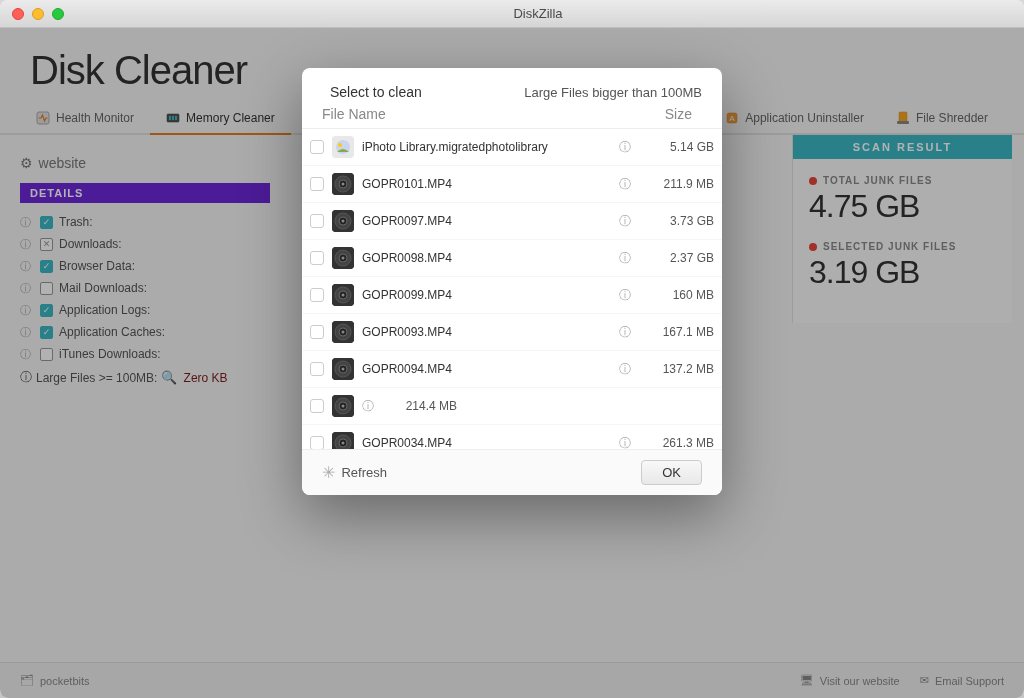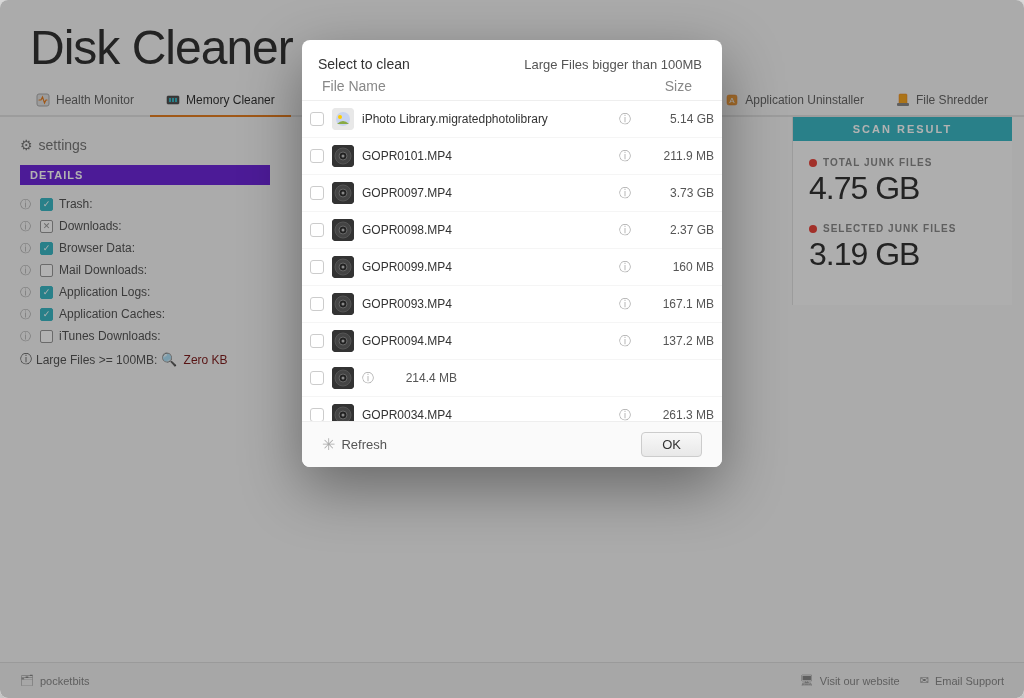--- a/index.html
+++ b/index.html
@@ -68,21 +68,21 @@
     }
 
     
     .app-header {
       padding: 20px 30px 10px 30px;
       display: flex;
       align-items: flex-start;
     }
 
     .app-title {
-      font-size: 48px;
+      font-size: 40px;
       font-weight: 300;
       color: #333;
       letter-spacing: -1px;
     }
 
     
     .tabs-row {
       display: flex;
       align-items: center;
       padding: 0 20px;
@@ -314,21 +314,21 @@
 
     .modal {
       background: white;
       border-radius: 8px;
       width: 420px;
       box-shadow: 0 20px 60px rgba(0,0,0,0.4);
       overflow: hidden;
     }
 
     .modal-header {
-      padding: 16px 20px 0 16px;
+      padding: 16px 20px 0 28px;
       display: flex;
       justify-content: space-between;
       align-items: center;
       gap: 48px;
     }
 
     .modal-title-left {
       font-size: 14px;
       font-weight: 500;
       color: #333;
@@ -457,20 +457,28 @@
       padding: 4px 0;
       font-size: 12px;
       color: #555;
     }
   </style>
 </head>
 <body>
 
 <div class="window">
 
+  <div class="titlebar">
+    <div class="traffic-lights">
+      <div class="traffic-light close"></div>
+      <div class="traffic-light minimize"></div>
+      <div class="traffic-light maximize"></div>
+    </div>
+    <div class="titlebar-title">DiskZilla</div>
+  </div>
 
   <div class="main-content">
 
     <div class="app-header">
       <div class="app-title">Disk Cleaner</div>
     </div>
 
     <div class="tabs-row">
       <div class="tab">
         <span class="tab-icon">
@@ -511,21 +519,21 @@
         </span>
         <span>File Shredder</span>
       </div>
     </div>
 
     <div class="content-area">
 
       <div class="left-panel">
         <div class="settings-header">
           <span>⚙</span>
-          <span>settings</span>
+          <span>website</span>
         </div>
         <div class="details-bar">DETAILS</div>
 
         <div class="settings-item">
           <span class="info-icon">ⓘ</span>
           <div class="checkbox-custom checked">✓</div>
           <span>Trash:</span>
         </div>
         <div class="settings-item">
           <span class="info-icon">ⓘ</span>

